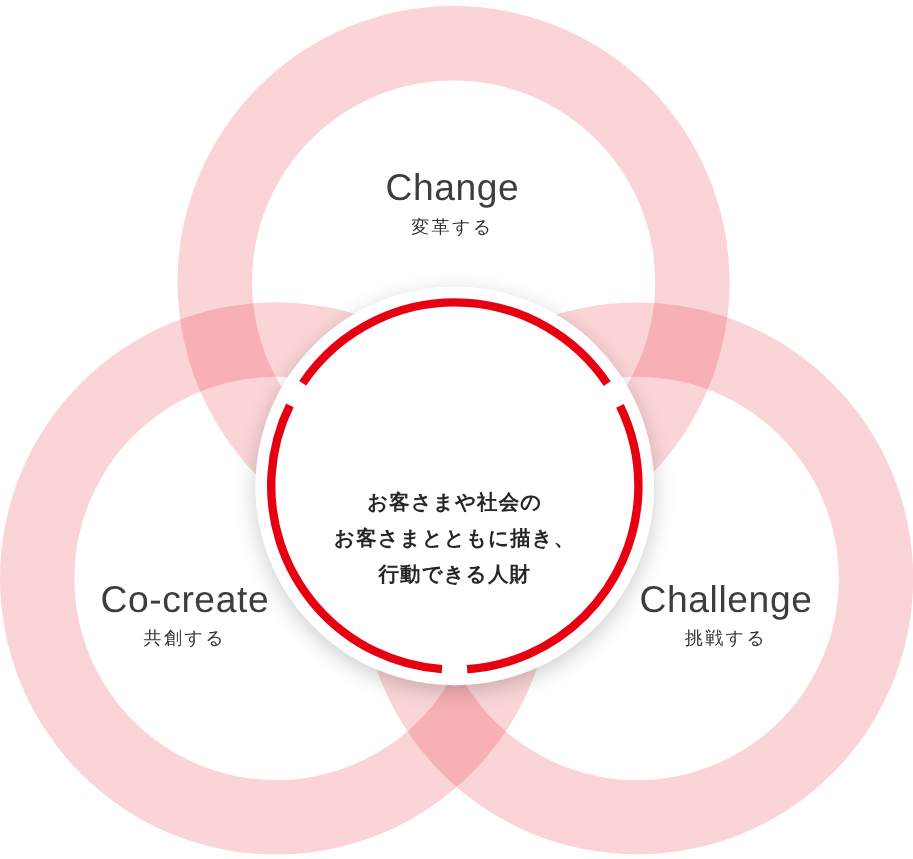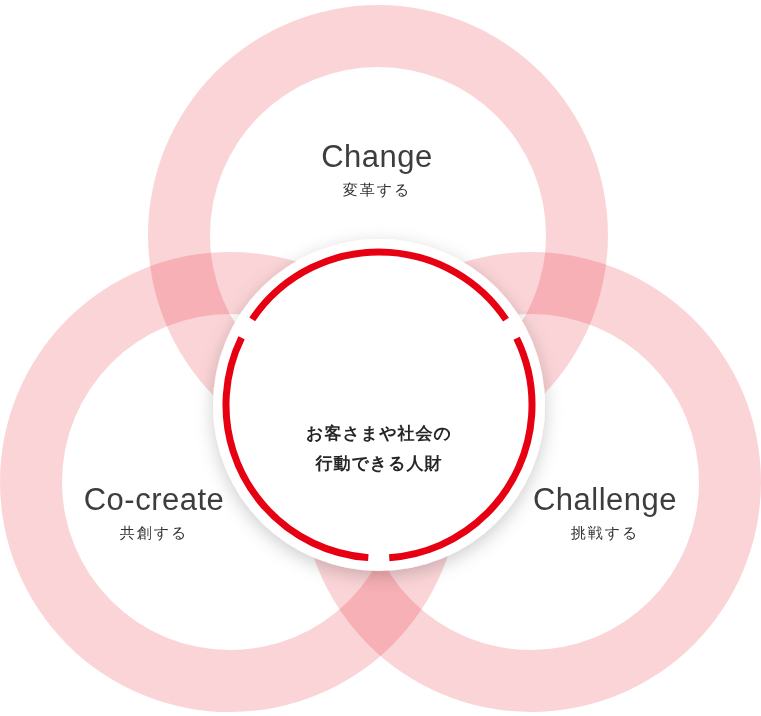--- a/index.html
+++ b/index.html
@@ -109,16 +109,17 @@
     <div class="label-ja">共創する</div>
   </div>
 
   <div class="label label-challenge">
     <div class="label-en">Challenge</div>
     <div class="label-ja">挑戦する</div>
   </div>
 
   <div class="center-text">
     <div>お客さまや社会の</div>
+    <div>お客さまとともに描き、</div>
     <div>行動できる人財</div>
   </div>
 
 </div>
 
 </body></html>

